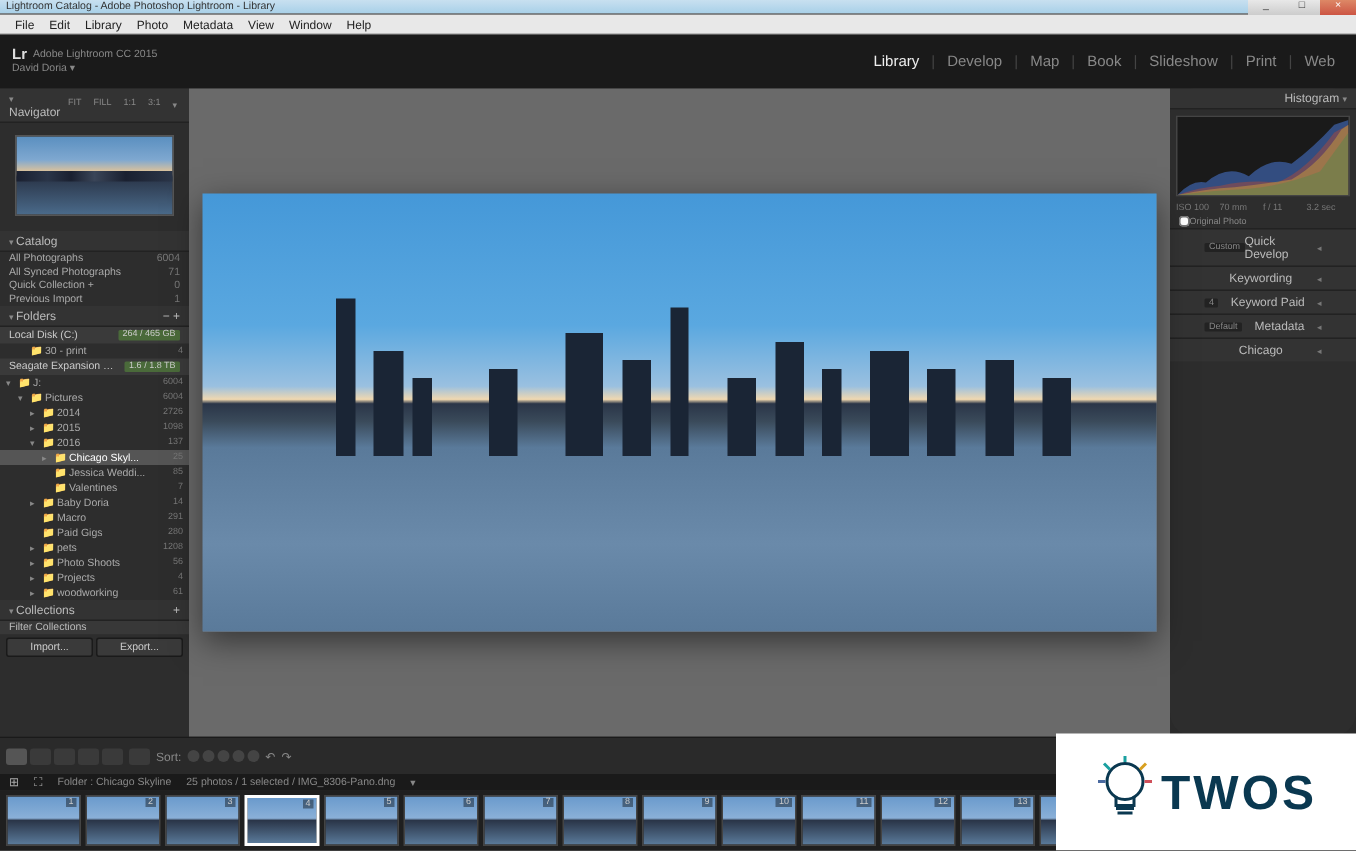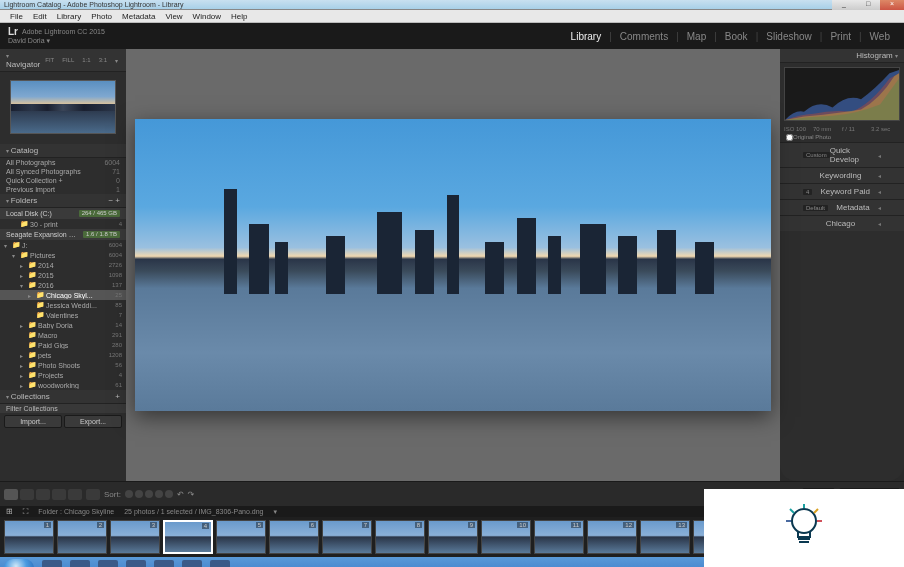--- a/index.html
+++ b/index.html
@@ -10,21 +10,21 @@
 .window-controls { position: absolute; right: 0; top: 0; display: flex; }
 .window-controls div { width: 24px; height: 10px; font-size: 7px; text-align: center; }
 .win-min, .win-max { background: linear-gradient(#e8e8e8, #ccc); }
 .win-close { background: linear-gradient(#d86, #c54); color: #fff; }
 
 
 .menubar { height: 13px; background: #e8e8e8; display: flex; align-items: center; padding-left: 10px; font-size: 8px; color: #222; border-bottom: 1px solid #bbb; }
 .menubar span { margin-right: 10px; }
 
 
-.header { height: 26px; background: #1a1a1a; display: flex; justify-content: space-between; align-items: center; padding: 8px 8px; }
+.header { height: 16px; background: #1a1a1a; display: flex; justify-content: space-between; align-items: center; padding: 18px 8px; }
 .header-left { display: flex; flex-direction: column; color: #888; font-size: 7px; line-height: 9px; }
 .header-left .lr-logo { display: flex; align-items: center; }
 .lr-text { font-size: 10px; font-weight: bold; color: #ddd; margin-right: 4px; }
 .modules { display: flex; align-items: center; gap: 2px; font-size: 10px; }
 .modules span { color: #888; padding: 0 6px; }
 .modules .sep { color: #444; padding: 0; }
 .modules .active { color: #eee; }
 
 
 .main { display: flex; height: 432px; }
@@ -140,21 +140,21 @@
       <span>Adobe Lightroom CC 2015</span>
     </div>
     <div>
       <span>David Doria</span>
       <span>▾</span>
     </div>
   </div>
   <div class="modules">
     <span class="active">Library</span>
       <span class="sep">|</span>
-    <span>Comments</span>
+    <span>Develop</span>
       <span class="sep">|</span>
     <span>Map</span>
       <span class="sep">|</span>
     <span>Book</span>
       <span class="sep">|</span>
     <span>Slideshow</span>
       <span class="sep">|</span>
     <span>Print</span>
       <span class="sep">|</span>
     <span>Web</span>
@@ -512,13 +512,14 @@
     <circle cx="20" cy="18" r="12" fill="none" stroke="#0a3850" stroke-width="2"></circle>
     <path d="M14,28 L14,34 L26,34 L26,28" fill="none" stroke="#0a3850" stroke-width="2"></path>
     <line x1="14" y1="36" x2="26" y2="36" stroke="#0a3850" stroke-width="2"></line>
     <line x1="15" y1="39" x2="25" y2="39" stroke="#0a3850" stroke-width="2"></line>
     <line x1="6" y1="6" x2="10" y2="10" stroke="#1aa0a0" stroke-width="2"></line>
     <line x1="34" y1="6" x2="30" y2="10" stroke="#d8a020" stroke-width="2"></line>
     <line x1="2" y1="18" x2="7" y2="18" stroke="#4a6aa0" stroke-width="2"></line>
     <line x1="33" y1="18" x2="38" y2="18" stroke="#d0505a" stroke-width="2"></line>
     <line x1="20" y1="1" x2="20" y2="5" stroke="#1aa0a0" stroke-width="2"></line>
   </svg>
+  <span class="twos-text">TWOS</span>
 </div>
 
 </body></html>

